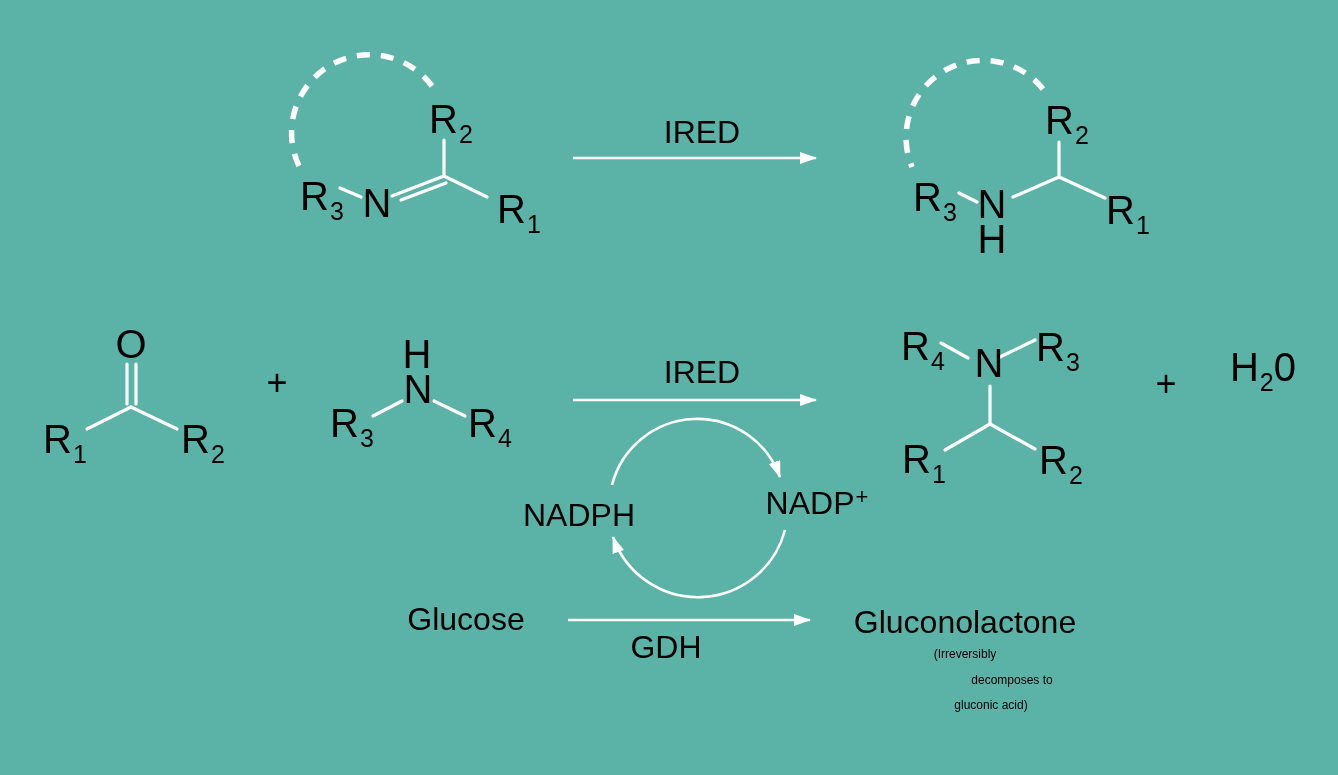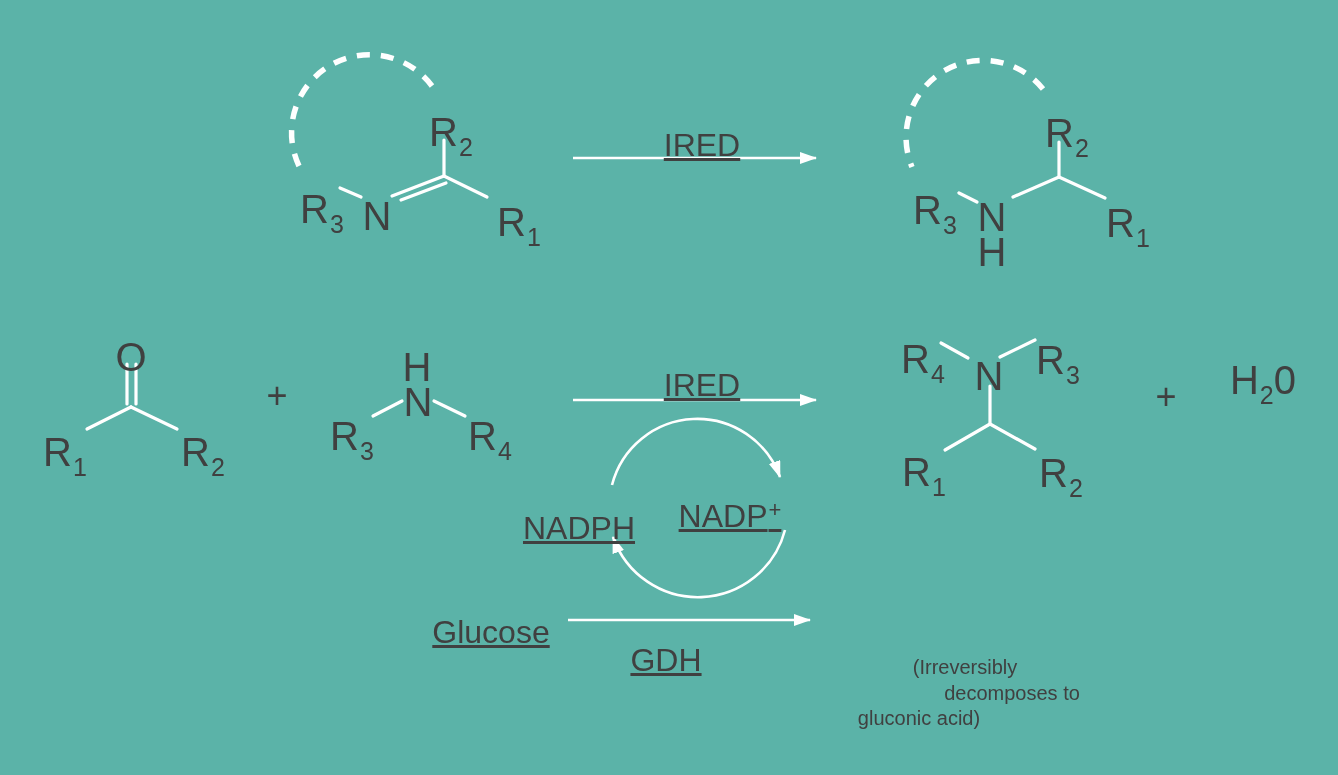--- a/index.html
+++ b/index.html
@@ -7,28 +7,28 @@
     position:relative;width:1338px;height:775px;overflow:hidden;
     background:#5bb3a8;
     font-family:"Liberation Sans", sans-serif;
   }
   svg.overlay{position:absolute;left:0;top:0;width:1338px;height:775px;display:block;}
   .bond{stroke:#ffffff;stroke-width:3.2;fill:none;stroke-linecap:round;}
   .thin{stroke:#ffffff;stroke-width:2.6;fill:none;}
   .dash{stroke:#ffffff;stroke-width:5.5;fill:none;stroke-dasharray:13 11;stroke-linecap:butt;}
   .lbl{
     position:absolute;transform:translate(-50%,-50%);
-    color:#404040;white-space:nowrap;line-height:1;text-align:right;margin-top:13px;
+    color:#000000;white-space:nowrap;line-height:1;text-align:right;
   }
   .atom{font-size:40px;}
   .sub{font-size:25px;position:relative;top:10px;margin-left:1px;}
   .sup{font-size:22px;position:relative;top:-10px;margin-left:1px;}
-  .txt{font-size:32px;text-decoration:underline;}
+  .txt{font-size:32px;}
   .plus{font-size:36px;}
-  .note{font-size:20px;line-height:1.28;}
+  .note{font-size:12px;line-height:1.28;}
 </style>
 </head>
 <body>
 
 <div class="stage">
 
   <svg class="overlay" viewBox="0 0 1338 775" xmlns="http://www.w3.org/2000/svg">
     <defs>
       <marker id="ah" markerWidth="20" markerHeight="14" refX="16" refY="6" orient="auto" markerUnits="userSpaceOnUse">
         <path d="M0 0 L17 6 L0 12 z" fill="#ffffff"></path>
@@ -104,26 +104,27 @@
   <div class="lbl plus" style="left:277px;top:383px">+</div>
 
   <div class="lbl atom" style="left:417px;top:354px">H</div>
   <div class="lbl atom" style="left:418px;top:389px">N</div>
   <div class="lbl atom" style="left:352px;top:423px"><span>R</span><span class="sub">3</span></div>
   <div class="lbl atom" style="left:490px;top:423px"><span>R</span><span class="sub">4</span></div>
 
   <div class="lbl txt" style="left:702px;top:372px">IRED</div>
 
   <div class="lbl txt" style="left:579px;top:515px">NADPH</div>
-  <div class="lbl txt" style="left:730px;top:503px"><span>NADP</span><span class="sup">+</span></div>
-  <div class="lbl txt" style="left:491px;top:619px">Glucose</div>
+  <div class="lbl txt" style="left:817px;top:503px"><span>NADP</span><span class="sup">+</span></div>
+  <div class="lbl txt" style="left:466px;top:619px">Glucose</div>
   <div class="lbl txt" style="left:666px;top:647px">GDH</div>
+  <div class="lbl txt" style="left:965px;top:622px">Gluconolactone</div>
   <div class="lbl note" style="left:965px;top:655px">(Irreversibly</div>
   <div class="lbl note" style="left:1012px;top:681px">decomposes to</div>
-  <div class="lbl note" style="left:919px;top:706px">gluconic acid)</div>
+  <div class="lbl note" style="left:991px;top:706px">gluconic acid)</div>
 
   <div class="lbl atom" style="left:923px;top:346px"><span>R</span><span class="sub">4</span></div>
   <div class="lbl atom" style="left:989px;top:363px">N</div>
   <div class="lbl atom" style="left:1058px;top:347px"><span>R</span><span class="sub">3</span></div>
   <div class="lbl atom" style="left:924px;top:459px"><span>R</span><span class="sub">1</span></div>
   <div class="lbl atom" style="left:1061px;top:460px"><span>R</span><span class="sub">2</span></div>
 
   <div class="lbl plus" style="left:1166px;top:384px">+</div>
   <div class="lbl atom" style="left:1263px;top:367px"><span>H</span><span class="sub">2</span><span>0</span></div>
 

